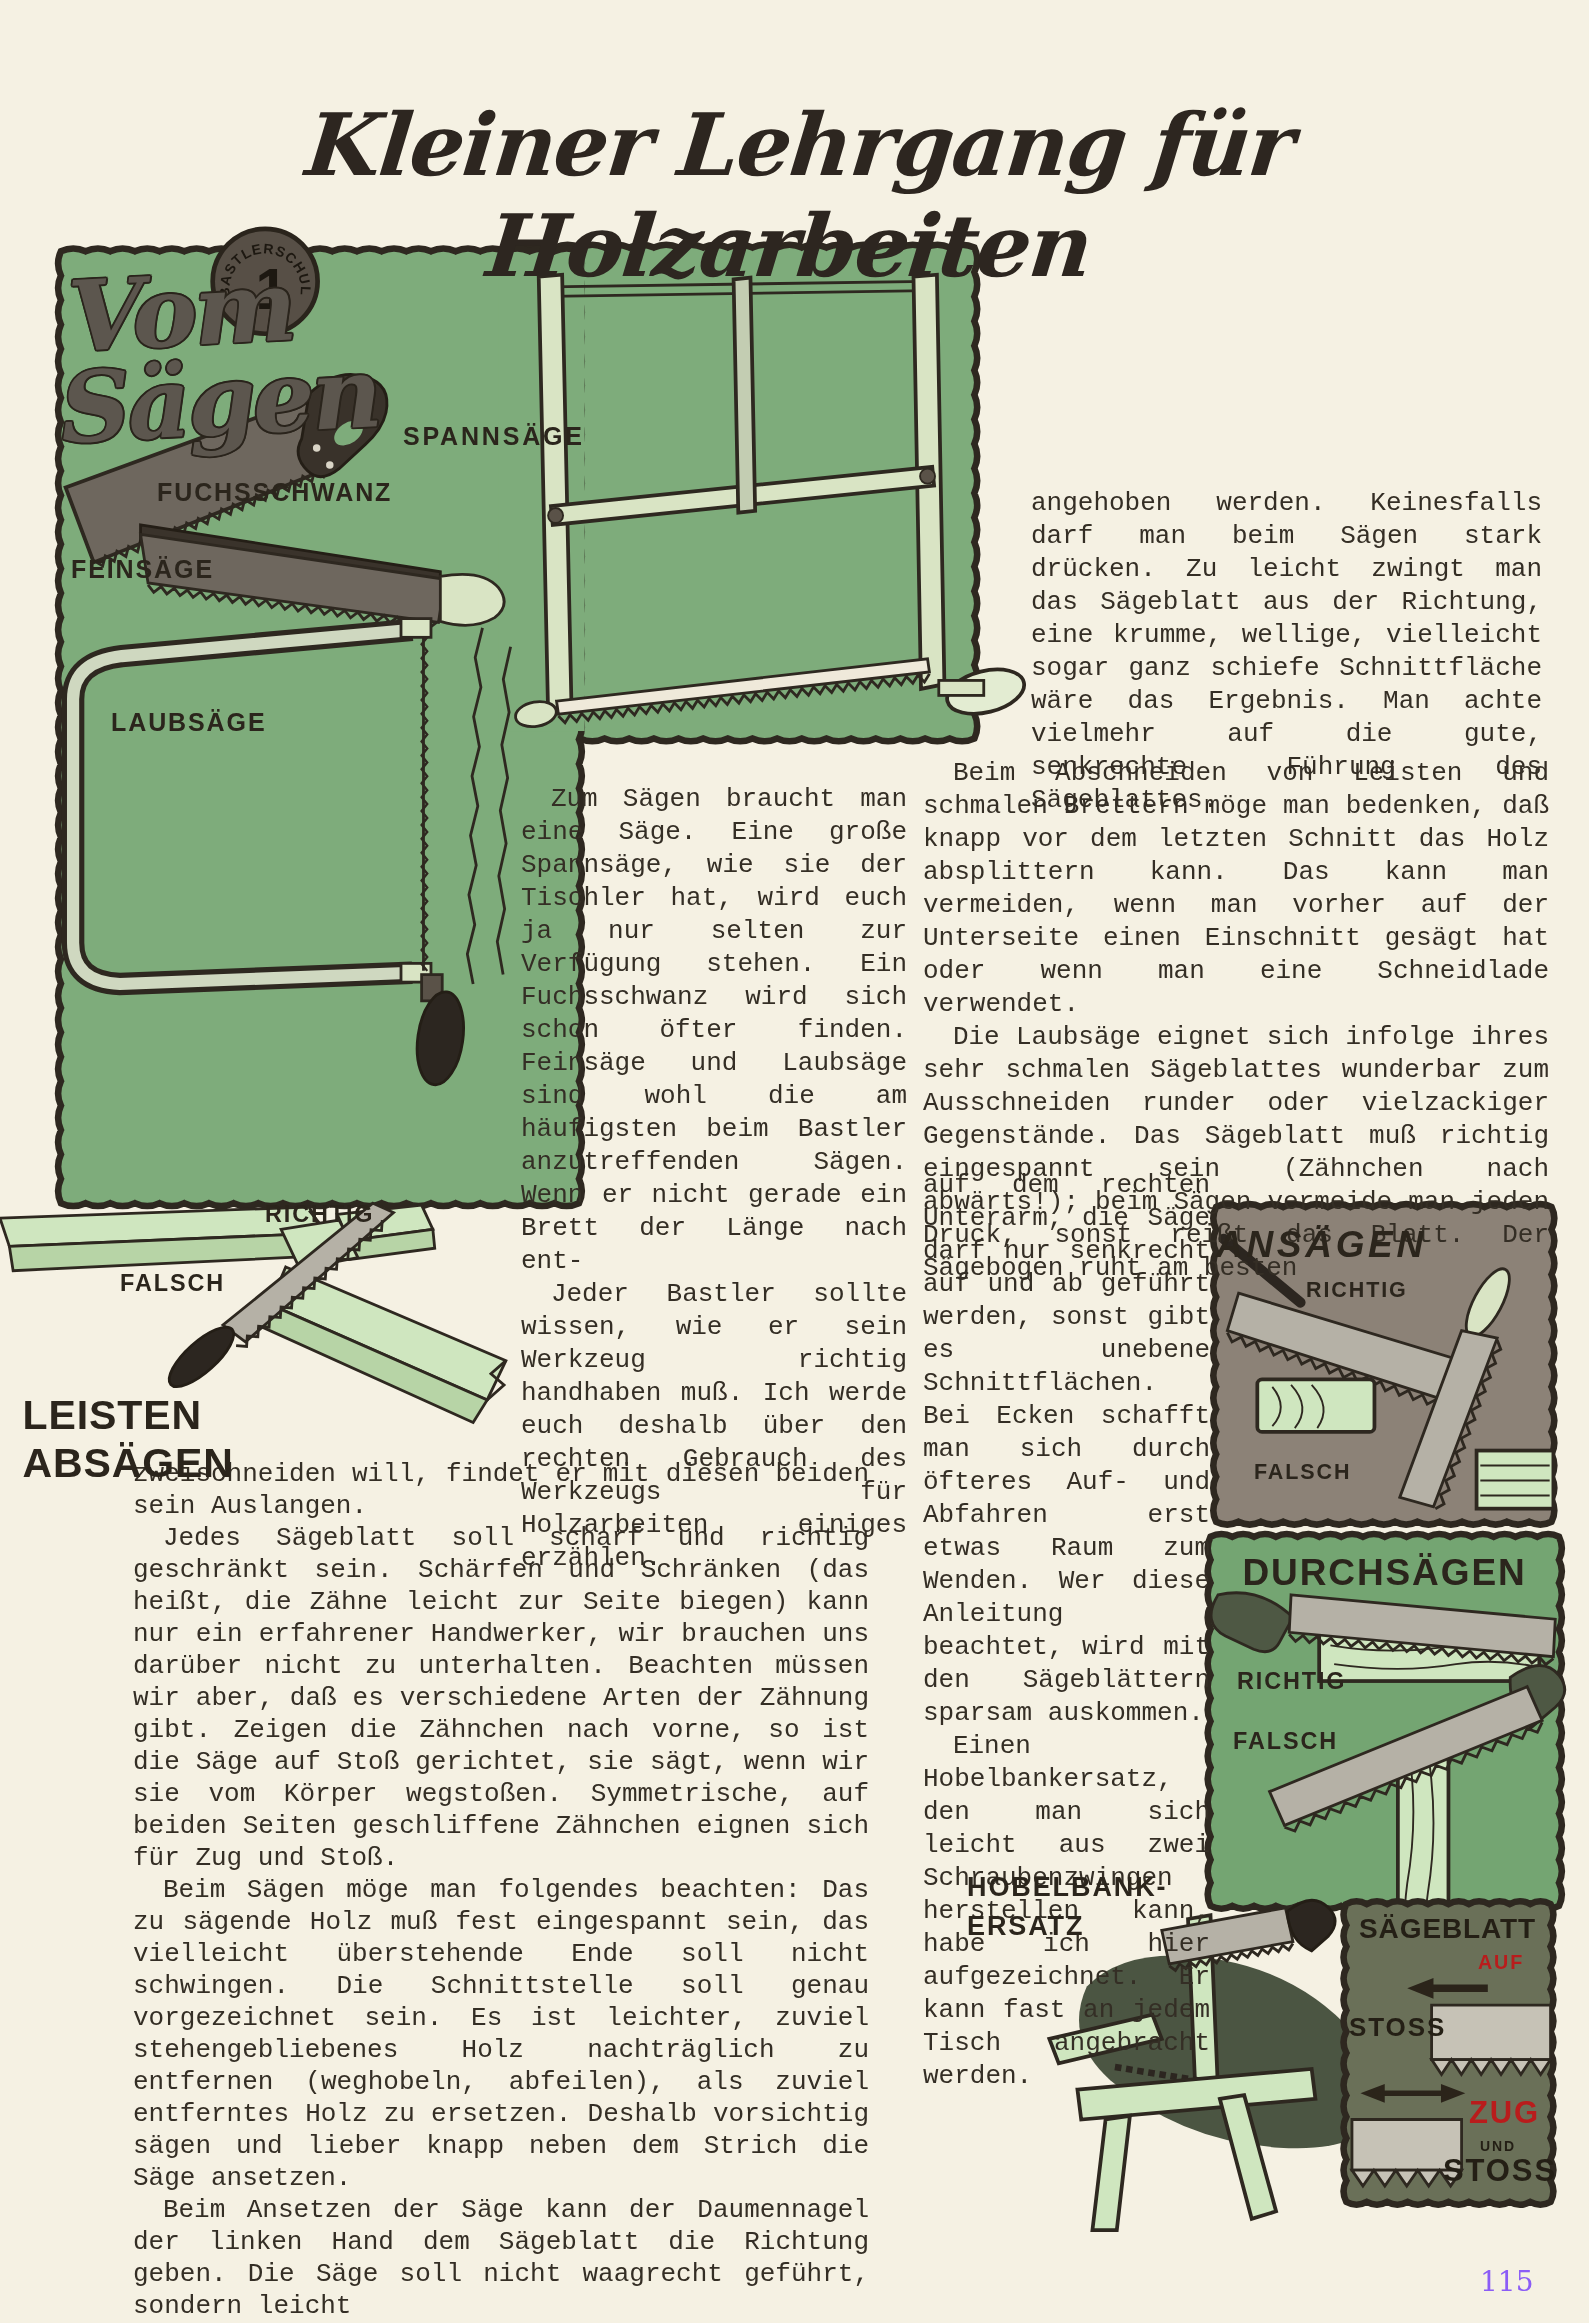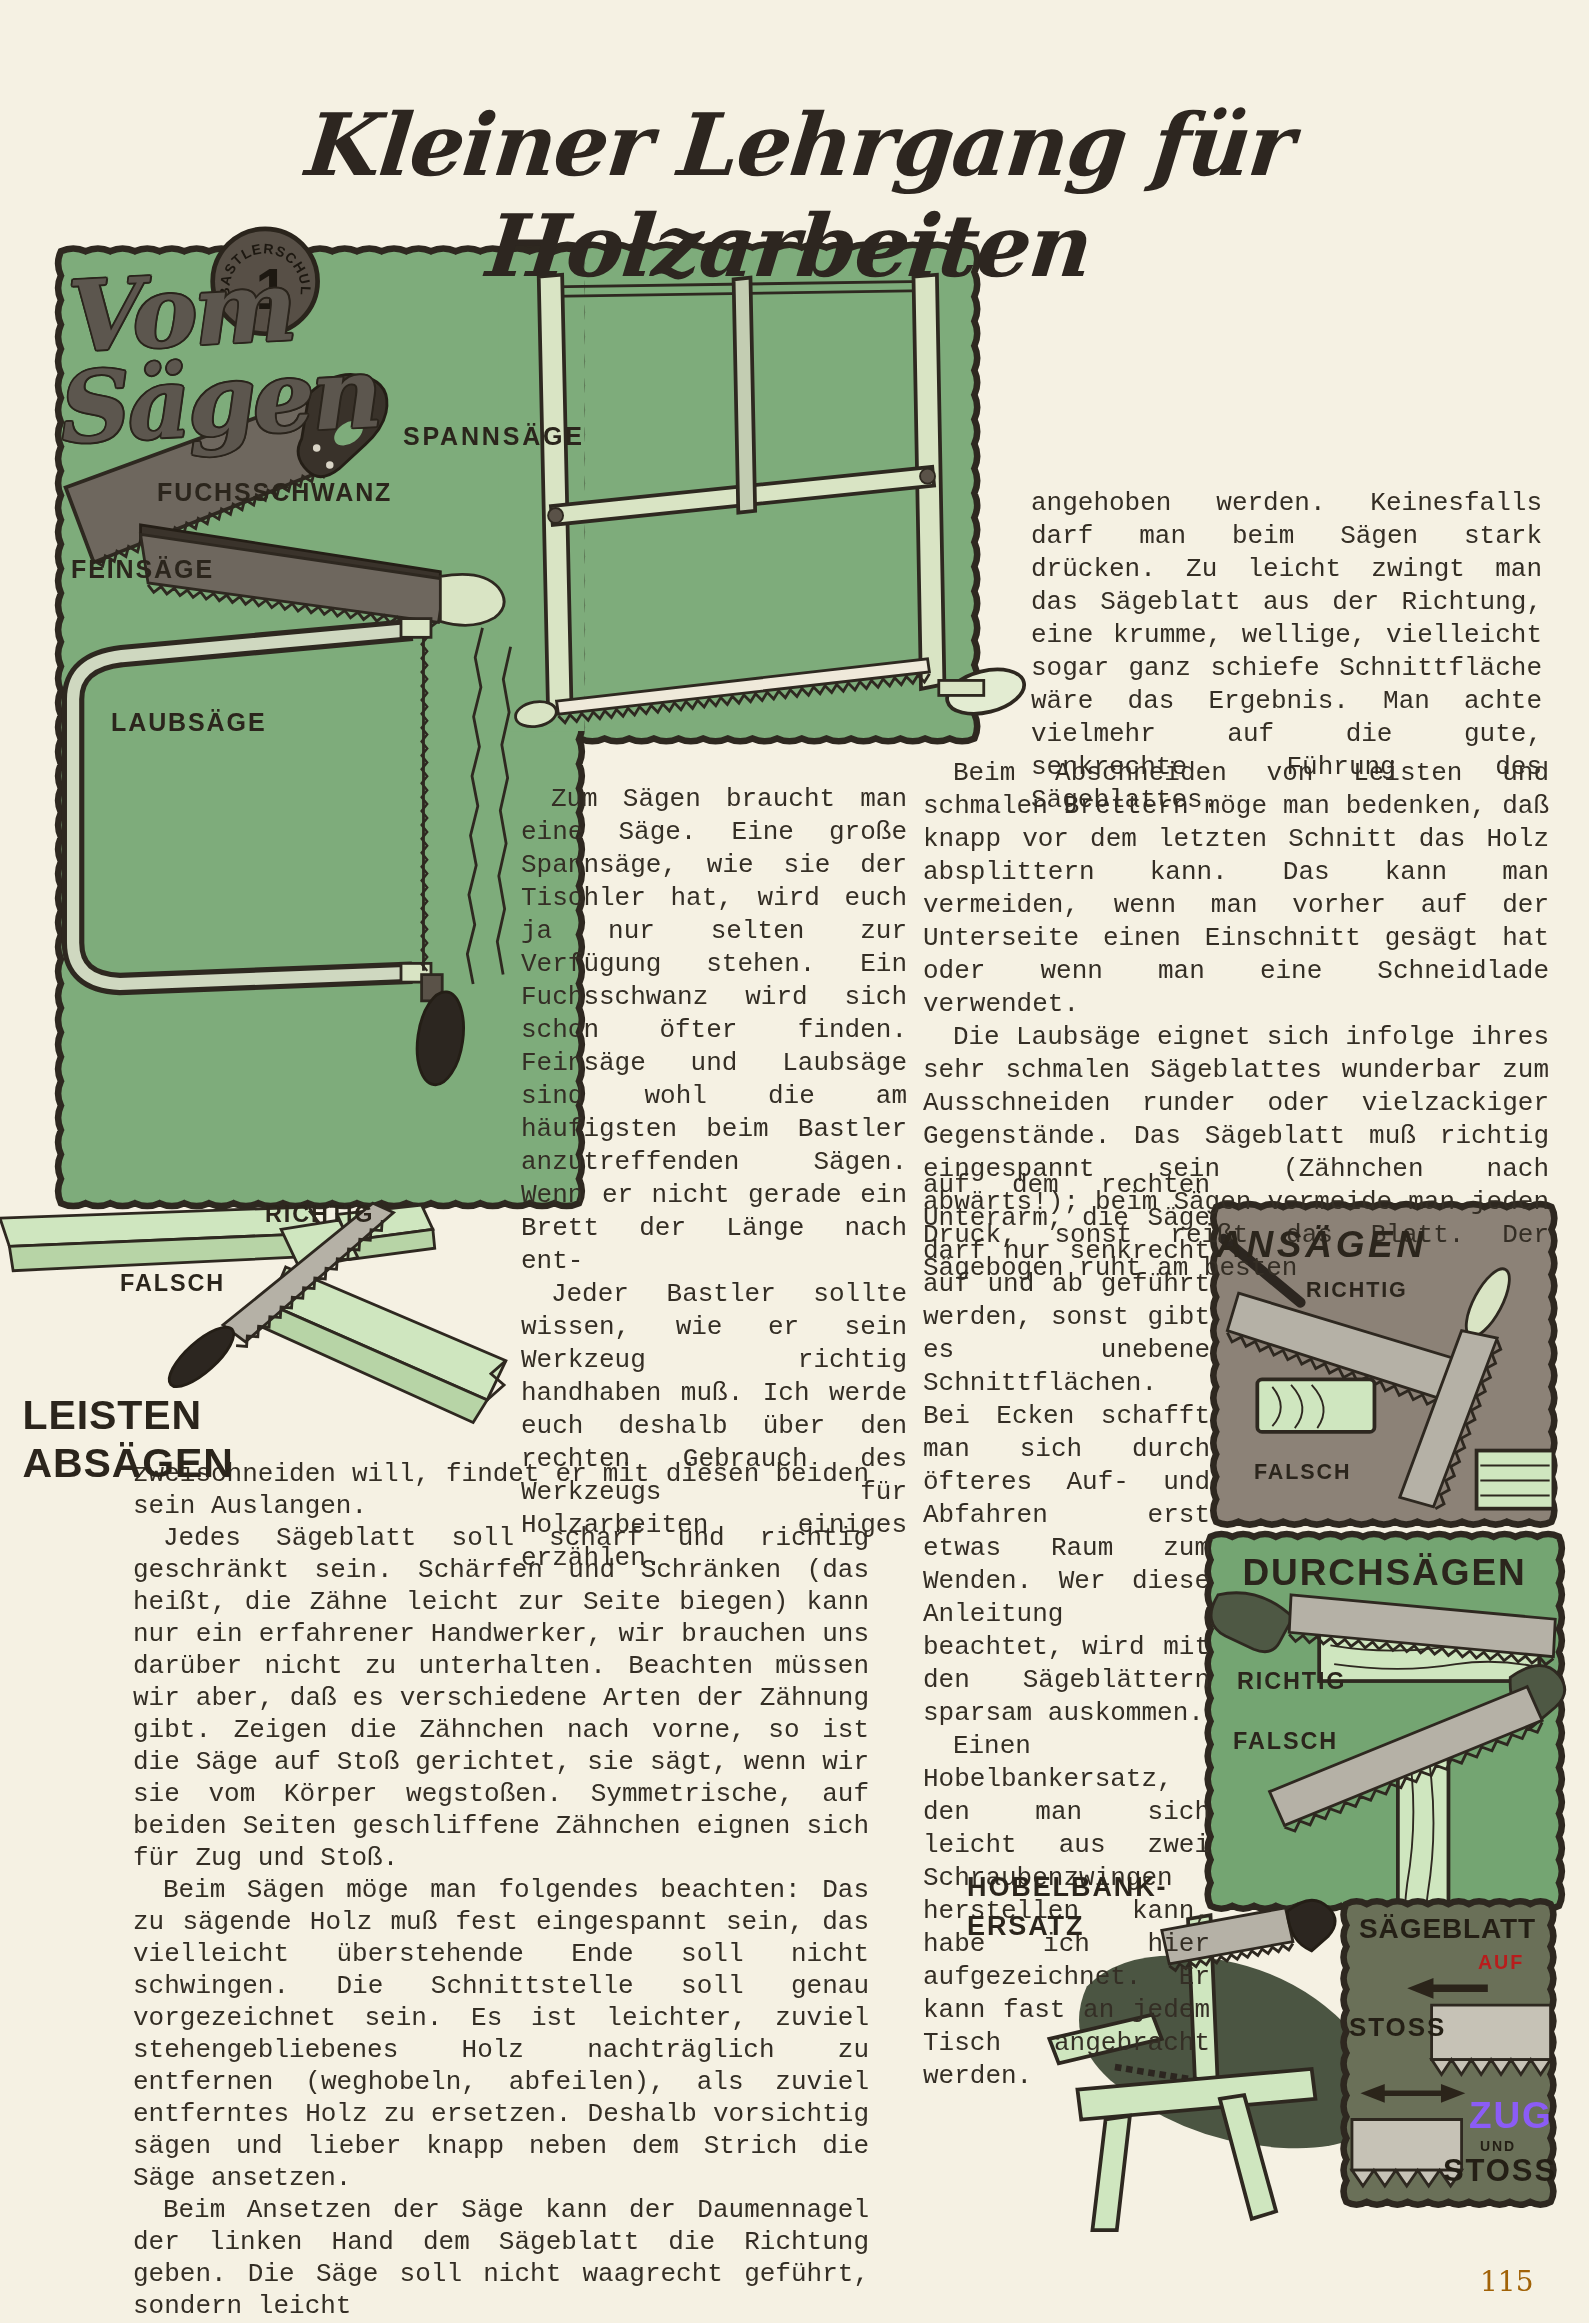--- a/index.html
+++ b/index.html
@@ -19,21 +19,21 @@
        font-family:"DejaVu Serif",serif;font-style:italic;font-weight:bold;
        font-size:97px;line-height:0.94;color:#5c564e;transform:rotate(-3deg);
        letter-spacing:-2.8px;
        text-shadow:1.9px 0 0 #2a241c,-1.9px 0 0 #2a241c,0 1.9px 0 #2a241c,0 -1.9px 0 #2a241c,
                    1.4px 1.4px 0 #2a241c,-1.4px -1.4px 0 #2a241c,
                    1.4px -1.4px 0 #2a241c,-1.4px 1.4px 0 #2a241c;}
   #vom-saegen .l2{margin-left:-13px;}
   svg#deco{position:absolute;left:0;top:0;z-index:1;}
   .big-title{font-size:41px;line-height:1.16;letter-spacing:0.9px;}
   #page-number{position:absolute;left:1480px;top:2265px;z-index:3;
-       font-family:"DejaVu Serif",serif;font-size:28px;color:#a16207;}
+       font-family:"DejaVu Serif",serif;font-size:28px;color:#8b5cf6;}
 </style>
 </head>
 <body>
 
 <div id="page">
 
   <h1 id="main-title">Kleiner Lehrgang für Holzarbeiten</h1>
 
   <svg id="deco" width="1589" height="2324" viewBox="0 0 1696 2480">
 
@@ -218,19 +218,19 @@
   <div class="lbl" style="left:1233px;top:1728px;font-size:23.4px;">FALSCH</div>
 
   <div class="lbl" style="left:967px;top:1868px;font-size:27px;line-height:1.45;">
     <div>HOBELBANK-</div>
     <div>ERSATZ</div>
   </div>
 
   <div class="lbl" style="left:1359px;top:1913px;font-size:28px;letter-spacing:0.9px;color:#241f15;">SÄGEBLATT</div>
   <div class="lbl" style="left:1478px;top:1951px;font-size:19.7px;color:#b91c1c;">AUF</div>
   <div class="lbl" style="left:1349px;top:2012px;font-size:26px;color:#241f15;">STOSS</div>
-  <div class="lbl" style="left:1469px;top:2095px;font-size:37px;color:#8b5cf6;">ZUG</div>
+  <div class="lbl" style="left:1469px;top:2095px;font-size:31px;color:#b91c1c;">ZUG</div>
   <div class="lbl" style="left:1480px;top:2138px;font-size:14px;color:#241f15;">UND</div>
   <div class="lbl" style="left:1443px;top:2153px;font-size:31px;color:#241f15;">STOSS</div>
 
   <div id="page-number">115</div>
 </div>
 
 
 </body></html>

